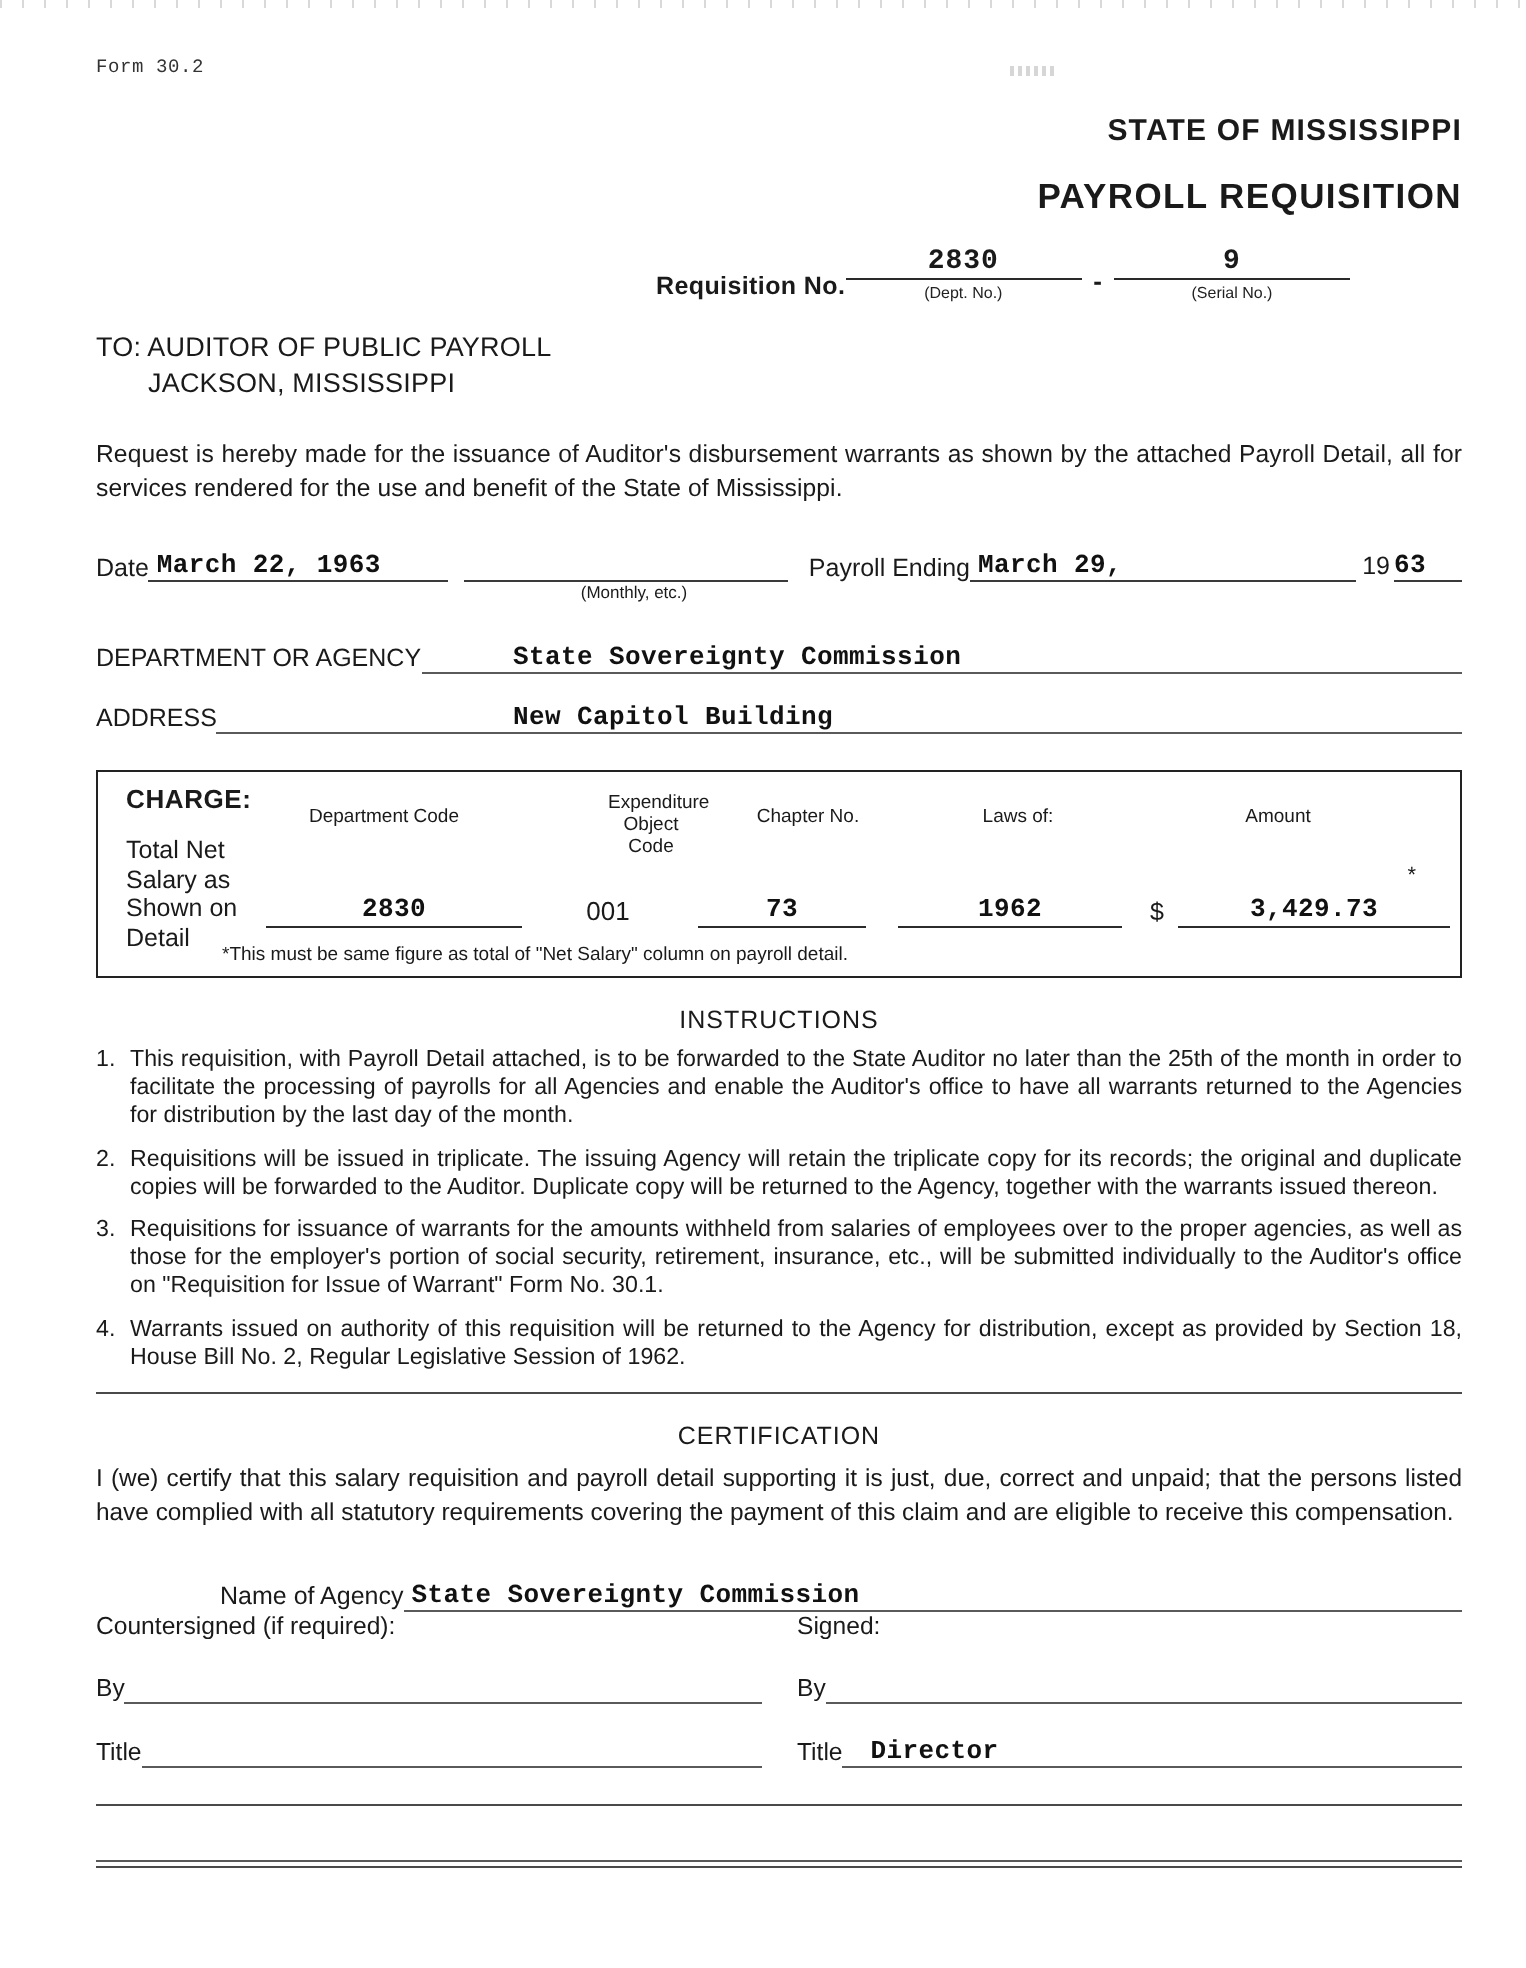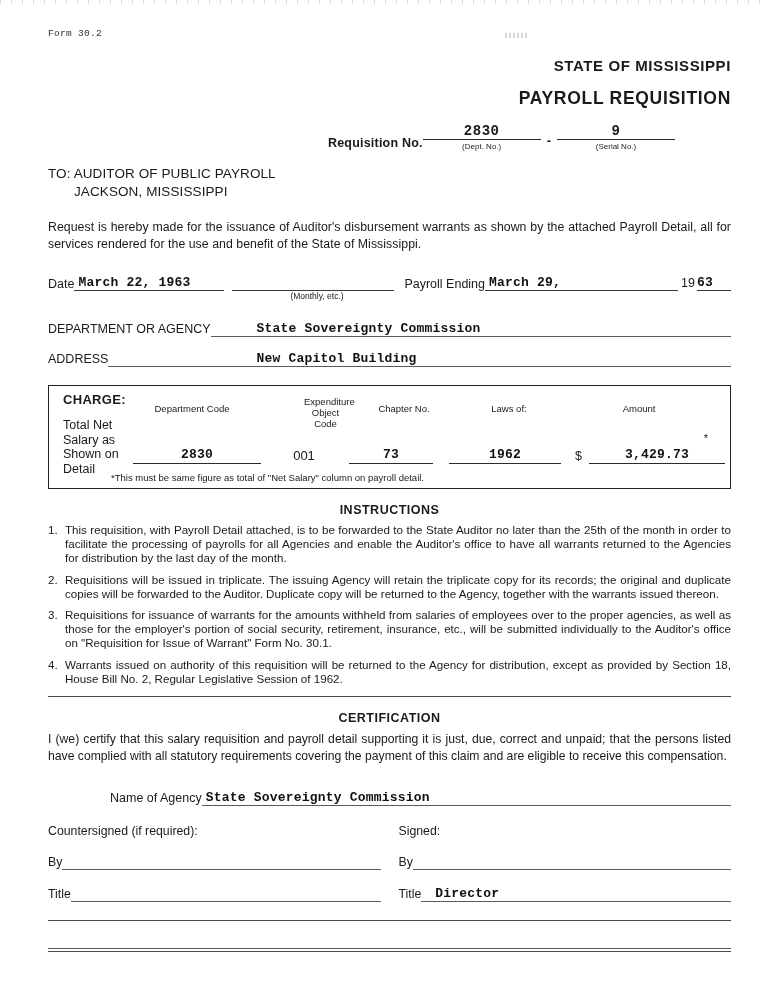--- a/index.html
+++ b/index.html
@@ -256,21 +256,21 @@
   .charge-foot {
     position: absolute;
     left: 62px;
     bottom: 5px;
     font-size: 9.5px;
   }
 
   
   .sec-head {
     text-align: center;
-    font-weight: bold;
+    font-weight: normal;
     font-size: 12.5px;
     letter-spacing: .5px;
     margin-top: 14px;
     margin-bottom: 6px;
   }
   ol.instructions {
     list-style: none;
     margin: 0;
     padding: 0;
     font-size: 11.6px;
@@ -306,21 +306,20 @@
   .agency-row {
     display: flex;
     align-items: flex-end;
     margin-top: 26px;
     padding-left: 62px;
     font-size: 12.5px;
   }
 
   .sign-grid {
     display: flex;
-    margin-top: 18px;
   }
   .sign-col {
     flex: 1;
   }
   .sign-col.right { padding-left: 18px; }
   .sign-head {
     font-size: 12.3px;
     margin-bottom: 16px;
   }
   .sign-field {

